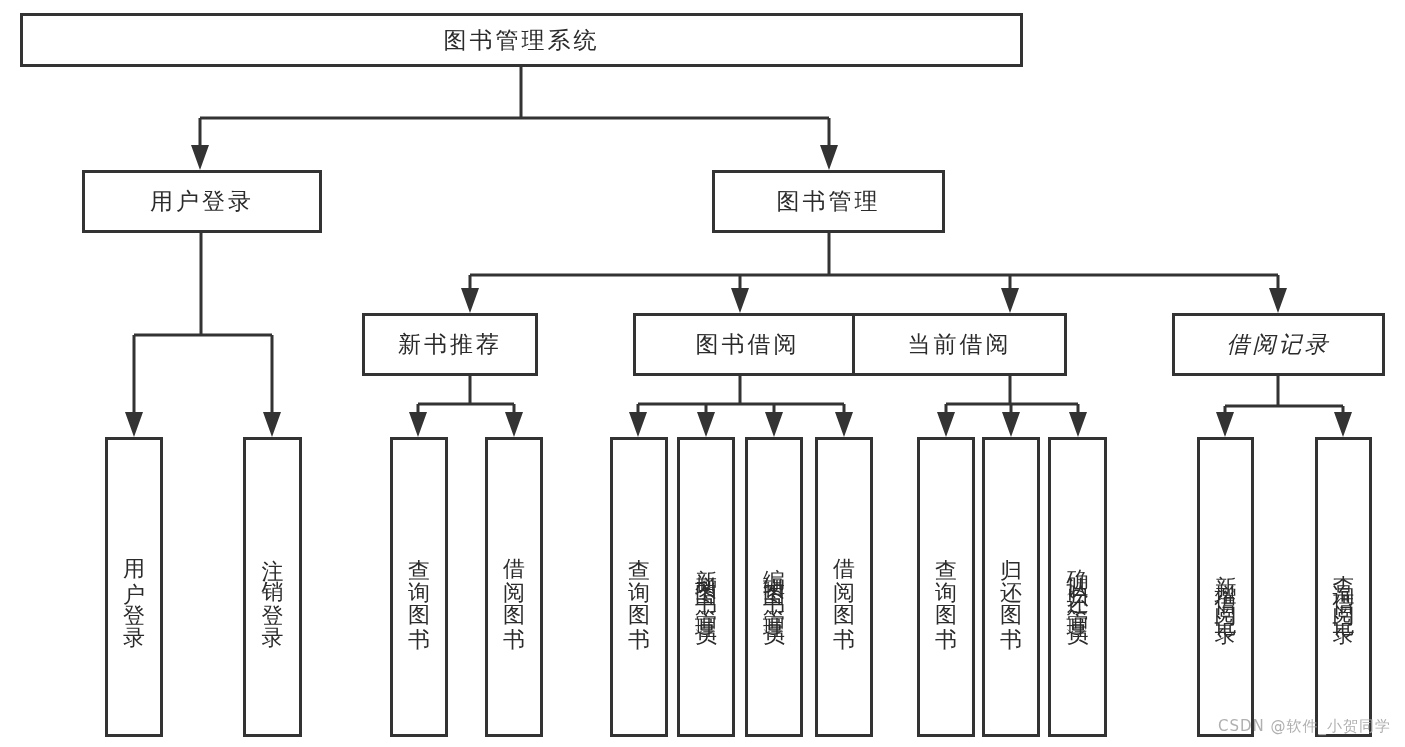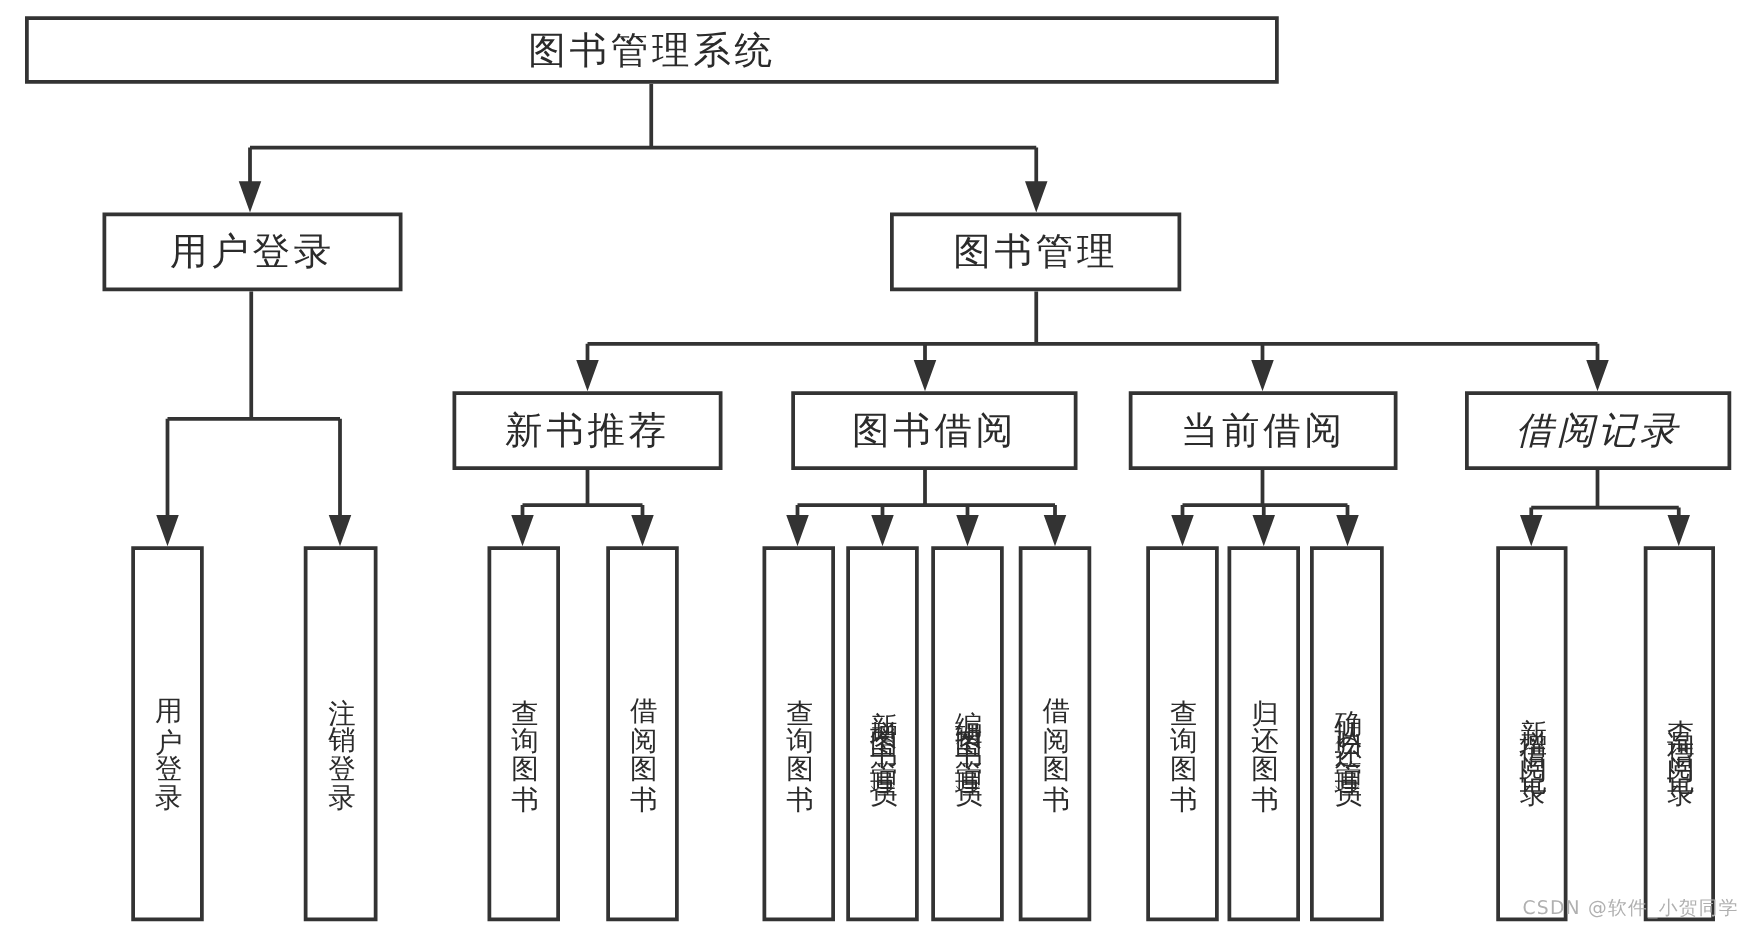--- a/index.html
+++ b/index.html
@@ -28,21 +28,21 @@
     position: absolute;
     box-sizing: border-box;
     border: 3px solid #333333;
     background: #ffffff;
     display: flex;
     align-items: center;
     justify-content: center;
     text-align: center;
   }
   .hbox {
-    font-size: 30px;
+    font-size: 23px;
     letter-spacing: 3px;
     white-space: nowrap;
   }
   .vbox {
     writing-mode: vertical-rl;
     font-size: 22px;
     line-height: 1;
   }
   .v-short { letter-spacing: 23px; }
   .v-med   { letter-spacing: 10px; }
@@ -99,23 +99,23 @@
       M1069 412 L1087 412 L1078 437 Z
       M1216 412 L1234 412 L1225 437 Z
       M1334 412 L1352 412 L1343 437 Z"></path>
   </svg>
 
   <div class="box hbox" style="left:20px; top:13px; width:1003px; height:54px;">图书管理系统</div>
 
   <div class="box hbox" style="left:82px; top:170px; width:240px; height:63px;">用户登录</div>
   <div class="box hbox" style="left:712px; top:170px; width:233px; height:63px;">图书管理</div>
 
-  <div class="box hbox" style="left:362px; top:313px; width:216px; height:63px;">新书推荐</div>
+  <div class="box hbox" style="left:362px; top:313px; width:176px; height:63px;">新书推荐</div>
   <div class="box hbox" style="left:633px; top:313px; width:229px; height:63px;">图书借阅</div>
-  <div class="box hbox" style="left:903px; top:313px; width:215px; height:63px;">当前借阅</div>
+  <div class="box hbox" style="left:852px; top:313px; width:215px; height:63px;">当前借阅</div>
   <div class="box hbox" style="left:1172px; top:313px; width:213px; height:63px;font-style:italic;">借阅记录</div>
 
   <div class="box vbox v-short" style="left:105px; top:437px; width:58px; height:300px;">用户登录</div>
   <div class="box vbox v-short" style="left:243px; top:437px; width:59px; height:300px;">注销登录</div>
 
   <div class="box vbox v-short" style="left:390px; top:437px; width:58px; height:300px;">查询图书</div>
   <div class="box vbox v-short" style="left:485px; top:437px; width:58px; height:300px;">借阅图书</div>
 
   <div class="box vbox v-short" style="left:610px; top:437px; width:58px; height:300px;">查询图书</div>
   <div class="box vbox v-long" style="left:677px; top:437px; width:58px; height:300px;">新增图书（管理员）</div>

